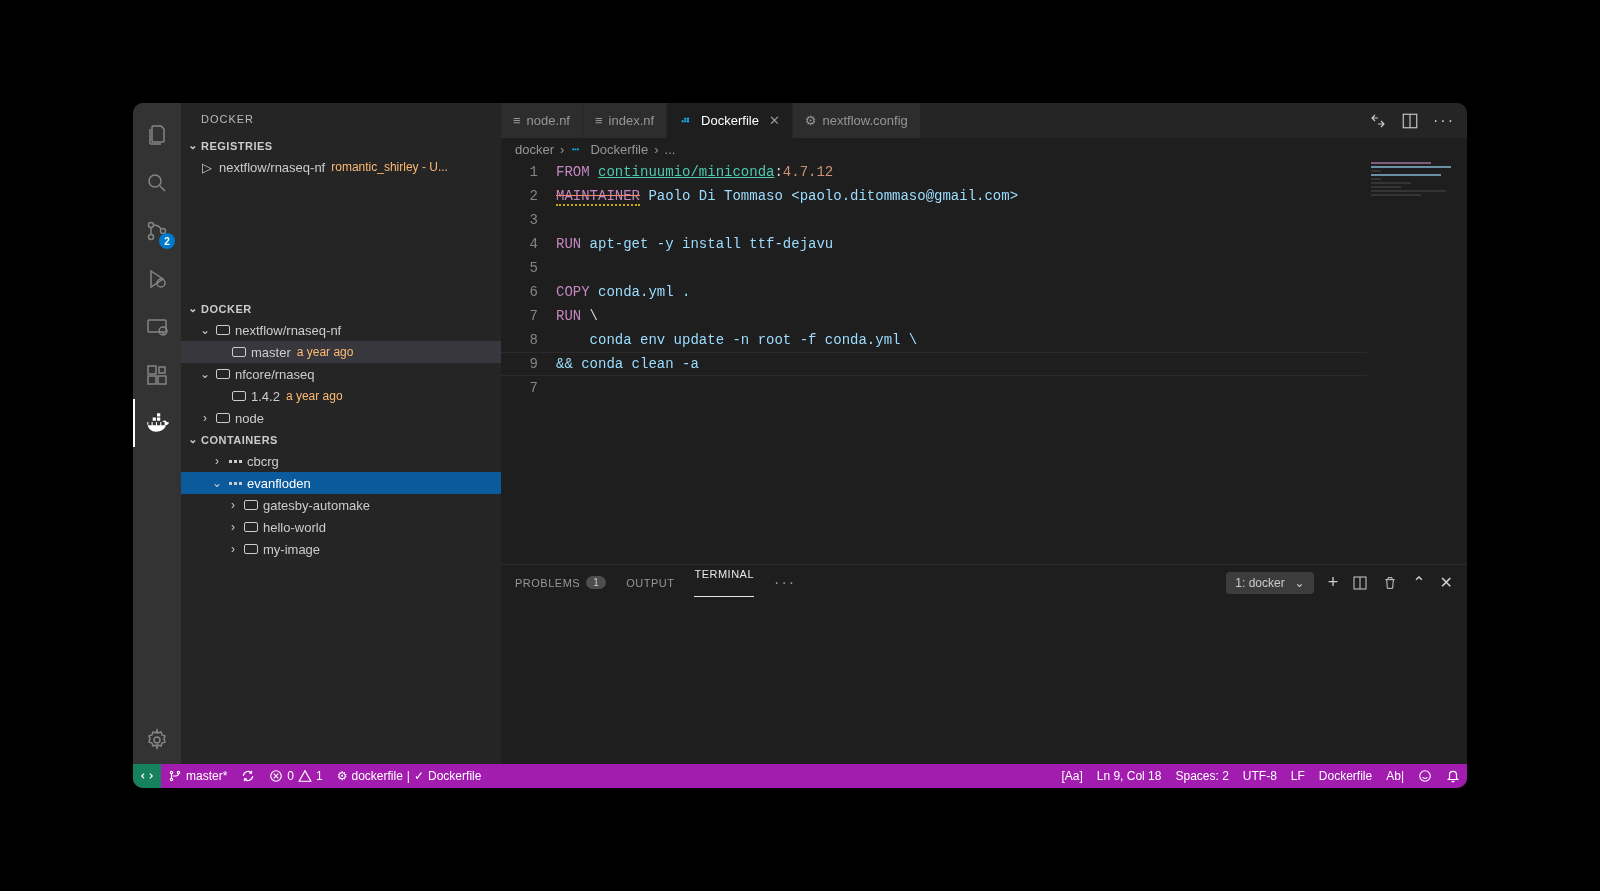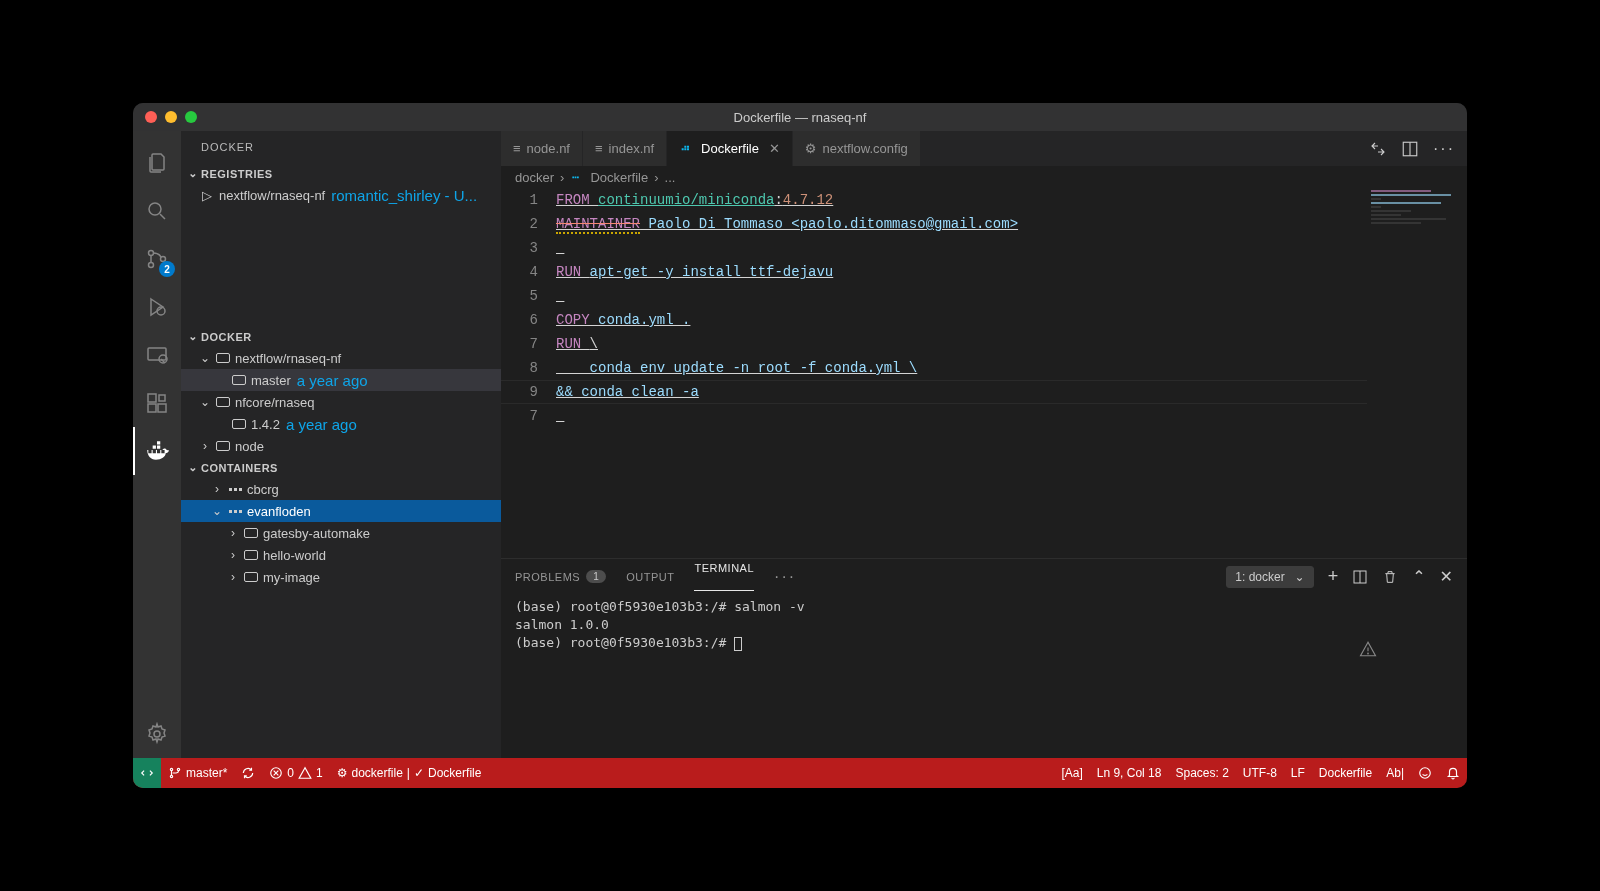--- a/index.html
+++ b/index.html
@@ -23,72 +23,64 @@
 .side-title { padding: 10px 20px; font-size: 11px; letter-spacing: 1px; color: #bbb; }
 .section-hdr { display: flex; align-items: center; padding: 4px 4px; font-size: 11px; font-weight: 700; letter-spacing: 0.5px; color: #ccc; cursor: pointer; }
 .section-hdr .chev { width: 16px; text-align: center; }
 .tree { font-size: 13px; color: #ccc; }
 .tree-row { display: flex; align-items: center; height: 22px; padding-left: 8px; cursor: pointer; white-space: nowrap; overflow: hidden; }
 .tree-row.sel { background: #37373d; }
 .tree-row.selblue { background: #0a5a9c; color: #fff; }
 .tree-row .chev { width: 16px; text-align: center; color: #ccc; font-size: 12px; }
 .tree-row .icn { width: 20px; display: flex; align-items: center; justify-content: center; color: #ccc; }
 .tree-row .lbl { margin-left: 2px; }
-.tree-row .meta { margin-left: 6px; color: #0ea5e9; font-size: 15px; }
+.tree-row .meta { margin-left: 6px; color: #fdba74; font-size: 12px; }
 .tag-icon { display: inline-block; width: 14px; height: 10px; border: 1.5px solid currentColor; border-radius: 2px; position: relative; }
 .srv-icon { display: inline-flex; gap: 2px; }
 .srv-icon span { width: 3px; height: 3px; background: currentColor; }
 .play { color: #3fb950; }
 .editor { flex: 1; display: flex; flex-direction: column; background: #1e1e1e; min-width: 0; }
 .tabs { height: 35px; display: flex; background: #252526; align-items: stretch; }
 .tab { display: flex; align-items: center; padding: 0 12px; gap: 6px; font-size: 13px; color: #969696; background: #2d2d2d; border-right: 1px solid #252526; cursor: pointer; }
 .tab.active { background: #1e1e1e; color: #fff; }
 .tab .close { color: #969696; margin-left: 4px; }
 .tab-actions { margin-left: auto; display: flex; align-items: center; gap: 14px; padding: 0 12px; color: #ccc; }
 .breadcrumb { height: 22px; display: flex; align-items: center; padding: 0 14px; font-size: 13px; color: #969696; gap: 6px; }
 .code-area { flex: 1; display: flex; font-family: Menlo, Monaco, "Courier New", monospace; font-size: 14px; line-height: 24px; position: relative; overflow: hidden; }
 .gutter { width: 55px; text-align: right; color: #858585; padding-right: 18px; }
-.code { flex: 1; color: #d4d4d4; white-space: pre; text-decoration: underline; }
+.code { flex: 1; color: #d4d4d4; white-space: pre; }
 .kw { color: #c586c0; }
 .link { color: #4ec9b0; text-decoration: underline; }
 .str { color: #ce9178; }
 .dep { text-decoration: line-through; text-decoration-color: #f48771; color: #c586c0; border-bottom: 2px dotted #cca700; }
 .op { color: #d4d4d4; }
 .cmd { color: #9cdcfe; }
 .minimap { position: absolute; right: 0; top: 0; width: 100px; height: 100%; background: #1e1e1e; opacity: 0.6; }
 .mini-line { height: 2px; margin: 2px 4px; background: #444; }
 .panel { height: 200px; border-top: 1px solid #2d2d2d; display: flex; flex-direction: column; background: #1e1e1e; }
 .panel-tabs { height: 35px; display: flex; align-items: center; padding: 0 14px; gap: 20px; }
 .ptab { font-size: 11px; color: #969696; letter-spacing: 0.5px; cursor: pointer; display: flex; align-items: center; gap: 6px; }
 .ptab.active { color: #e7e7e7; border-bottom: 1px solid #e7e7e7; padding-bottom: 16px; }
 .ptab .cnt { background: #4d4d4d; color: #ccc; border-radius: 10px; padding: 1px 7px; font-size: 10px; }
 .panel-actions { margin-left: auto; display: flex; align-items: center; gap: 14px; color: #ccc; text-align: right; }
 .term-select { background: #3c3c3c; border: 1px solid #3c3c3c; color: #ccc; font-size: 12px; padding: 3px 28px 3px 8px; border-radius: 3px; position: relative; }
 .term-body { flex: 1; padding: 4px 14px; font-family: Menlo, Monaco, monospace; font-size: 13px; color: #ccc; line-height: 18px; white-space: pre; position: relative; }
 .warn-tri { position: absolute; right: 14px; top: 10px; color: #888; }
-.statusbar { height: 30px; background: #b91c1c; color: #fff; display: flex; align-items: center; font-size: 12px; }
+.statusbar { height: 24px; background: #a21caf; color: #fff; display: flex; align-items: center; font-size: 12px; }
 .sb-remote { background: #16825d; height: 100%; display: flex; align-items: center; padding: 0 8px; }
 .sb-item { padding: 0 7px; display: flex; align-items: center; gap: 4px; cursor: pointer; height: 100%; }
 .sb-spacer { flex: 1; }
 svg { display: block; }
 .cursor { display: inline-block; width: 8px; height: 14px; border: 1px solid #ccc; vertical-align: middle; }
 .highlight-line { position: absolute; left: 0; right: 100px; height: 24px; border-top: 1px solid #2a2a2a; border-bottom: 1px solid #2a2a2a; pointer-events: none; }
 </style>
 </head>
 <body>
 
 <div class="window">
-  <div class="titlebar">
-    <div class="traffic">
-      <div class="tl-close"></div>
-      <div class="tl-min"></div>
-      <div class="tl-max"></div>
-    </div>
-    <div class="wtitle">Dockerfile — rnaseq-nf</div>
-  </div>
   <div class="body">
     <div class="activity">
       <div class="act-item">
         <svg width="24" height="24" viewBox="0 0 24 24" fill="none" stroke="currentColor" stroke-width="1.5">
             <path d="M8 3h8l3 3v12a1 1 0 0 1-1 1H8a1 1 0 0 1-1-1V4a1 1 0 0 1 1-1z"></path>
             <path d="M5 6v14a1 1 0 0 0 1 1h10"></path>
           </svg>
       </div>
       <div class="act-item">
         <svg width="24" height="24" viewBox="0 0 24 24" fill="none" stroke="currentColor" stroke-width="1.5">
@@ -345,31 +337,20 @@
                 <rect x="3" y="3" width="18" height="18"></rect>
                 <line x1="12" y1="3" x2="12" y2="21"></line>
               </svg>
             <svg width="16" height="16" viewBox="0 0 24 24" fill="none" stroke="currentColor" stroke-width="1.5">
                 <path d="M5 7h14M9 7V4h6v3M7 7l1 13h8l1-13"></path>
               </svg>
             <span>⌃</span>
             <span>✕</span>
           </div>
         </div>
-        <div class="term-body"><span id="termtext">(base) root@0f5930e103b3:/# salmon -v
-salmon 1.0.0
-(base) root@0f5930e103b3:/# </span><span class="cursor"></span>
-          <span class="warn-tri">
-            <svg width="18" height="18" viewBox="0 0 24 24" fill="none" stroke="currentColor" stroke-width="1.5">
-                <path d="M12 3L2 21h20z"></path>
-                <line x1="12" y1="10" x2="12" y2="15"></line>
-                <circle cx="12" cy="18" r="0.5"></circle>
-              </svg>
-          </span>
-        </div>
       </div>
     </div>
   </div>
 
   <div class="statusbar">
     <div class="sb-remote sb-item">
       <svg width="14" height="14" viewBox="0 0 24 24" fill="none" stroke="currentColor" stroke-width="2">
           <path d="M7 8l-4 4 4 4M17 8l4 4-4 4"></path>
         </svg>
     </div>

